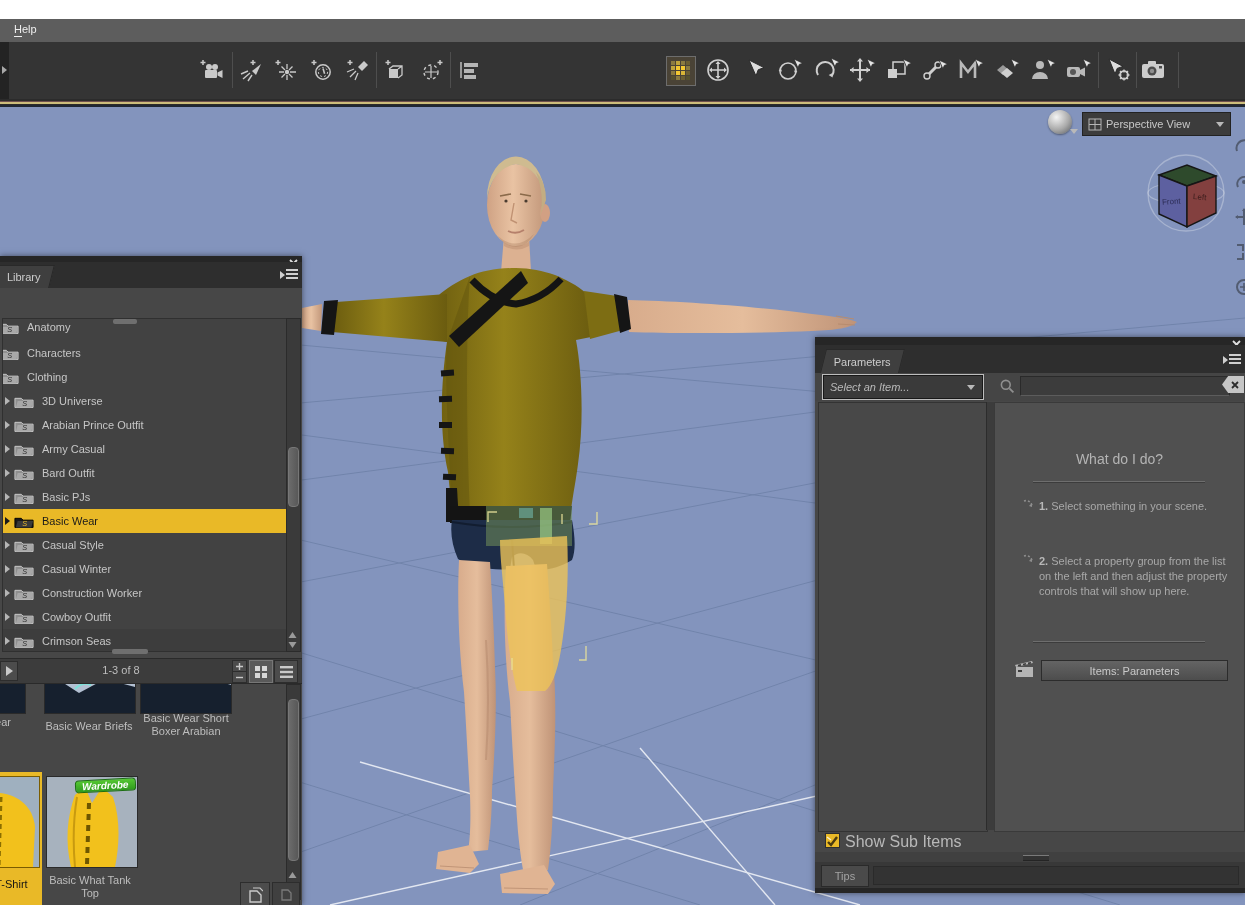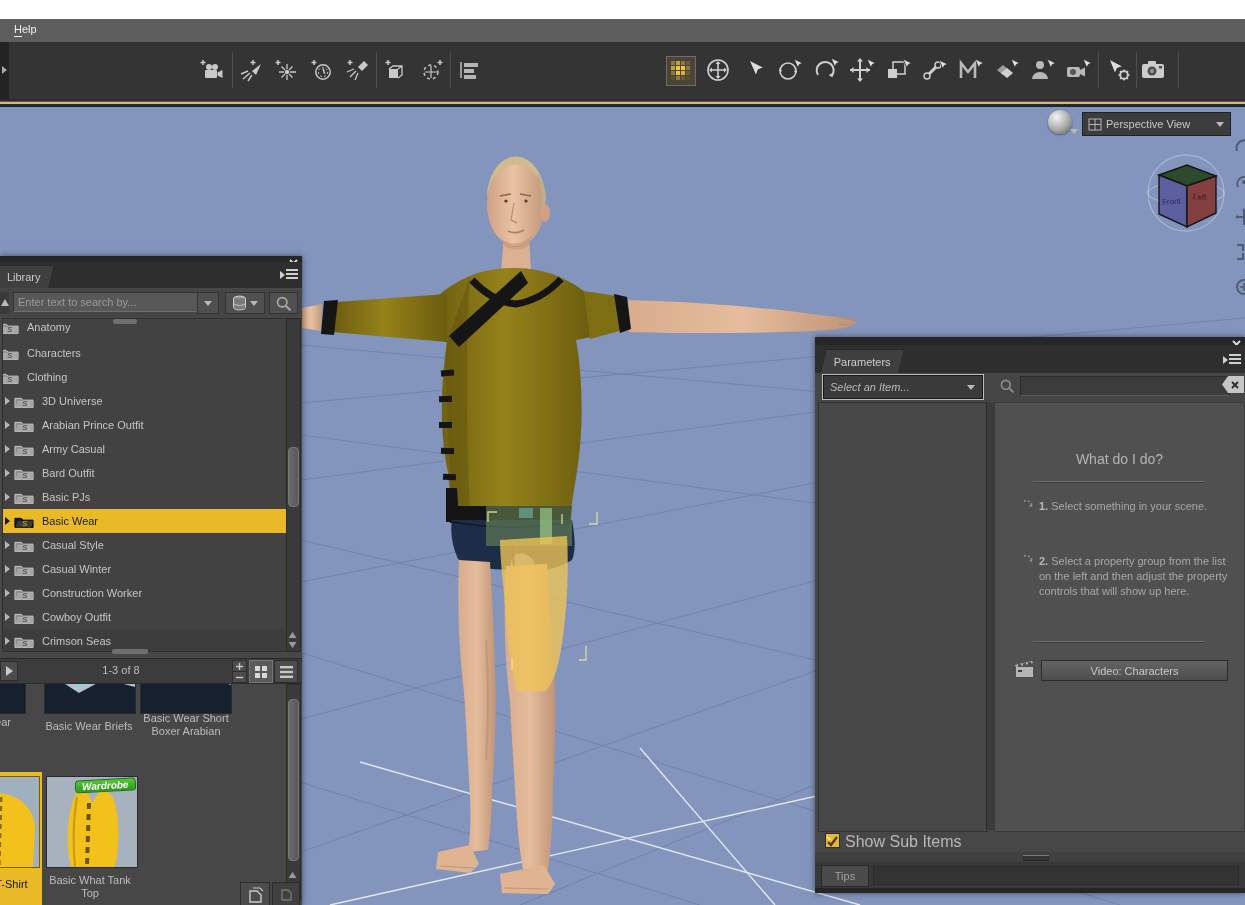--- a/index.html
+++ b/index.html
@@ -495,43 +495,20 @@
         <span class="t">Library</span>
         </div>
       <div class="opt-ico" style="right:4px;top:6px">
         <div class="tri"></div>
         <div class="bar" style="top:1px"></div>
           <div class="bar" style="top:5px"></div>
           <div class="bar" style="top:9px"></div>
       </div>
     </div>
 
-    <div class="searchrow">
-      <div class="s-cut">
-          <div class="tri"></div>
-        </div>
-      <input class="s-input" value="" placeholder="Enter text to search by..." style="">
-      <div class="s-btn" style="left:197px;width:20px">
-        <span class="tri-down"></span>
-        </div>
-      <div class="s-btn" style="left:225px;width:38px">
-        <svg width="15" height="16" viewBox="0 0 15 16">
-          <ellipse cx="7.5" cy="3.5" rx="6" ry="2.4" fill="#9a9a9a" stroke="#cfcfcf"></ellipse>
-          <path d="M1.5 3.5v9c0 1.3 2.7 2.4 6 2.4s6-1.1 6-2.4v-9" fill="#7a7a7a" stroke="#cfcfcf"></path>
-          <path d="M1.5 8c0 1.3 2.7 2.4 6 2.4s6-1.1 6-2.4" stroke="#cfcfcf" fill="none"></path>
-          </svg>
-        <span class="tri-down" style="margin-left:3px"></span>
-        </div>
-      <div class="s-btn" style="left:269px;width:27px">
-        <svg width="17" height="17" viewBox="0 0 20 20">
-          <circle cx="8.5" cy="8.5" r="5.5" stroke="#a8a8a8" stroke-width="2" fill="none"></circle>
-          <path d="M13 13l5 5" stroke="#a8a8a8" stroke-width="2.4"></path>
-          </svg>
-        </div>
-    </div>
 
     <div class="tree">
       <div class="hthumb" style="left:110px;top:0px;width:24px"></div>
 
       <div class="trow" style="top:-4px">
         <span style="width:4px"></span>
         <svg width="20" height="15" viewBox="0 0 22 15" style="margin-right:8px;margin-left:-8px">
           <path d="M1 4h7l2 2h11v8H1z" fill="#8f8f8f" stroke="#d0d0d0"></path>
             <path d="M4 7h17l-2 7H2z" fill="#a8a8a8"></path>
           <text x="9" y="13" font-size="8" font-style="italic" fill="#2e2e2e">S</text>
@@ -854,21 +831,21 @@
         <b>2.</b><span> Select a property group from the list on the left and then adjust the property controls that will show up here.</span></div>
 
       <div class="hr" style="left:38px;top:238px;width:172px"></div>
 
       <svg width="20" height="17" viewBox="0 0 20 17" style="position:absolute;left:20px;top:258px">
         <rect x="1" y="6" width="17" height="10" fill="#b5b5b5"></rect>
         <path d="M1 6l17-4-1-2L0 4z" fill="#b5b5b5"></path>
         <path d="M3 4.6l3-.7M8 3.5l3-.7M13 2.4l3-.7" stroke="#3c3c3c" stroke-width="1.6"></path>
         <rect x="3" y="9" width="4" height="2" fill="#3c3c3c"></rect>
         </svg>
-      <div class="vid-btn">Video: Characters</div>
+      <div class="vid-btn">Items: Parameters</div>
     </div>
 
     <div class="chk">
       <svg width="13" height="13" viewBox="0 0 13 13">
         <path d="M2 7l3 3 6-8" stroke="#4a3a10" stroke-width="2.4" fill="none"></path>
         <path d="M1 2l4 3" stroke="#fff" stroke-width="1.2" opacity=".8"></path>
         </svg></div>
     <div class="chk-lbl">Show Sub Items</div>
 
     <div class="p-split">

